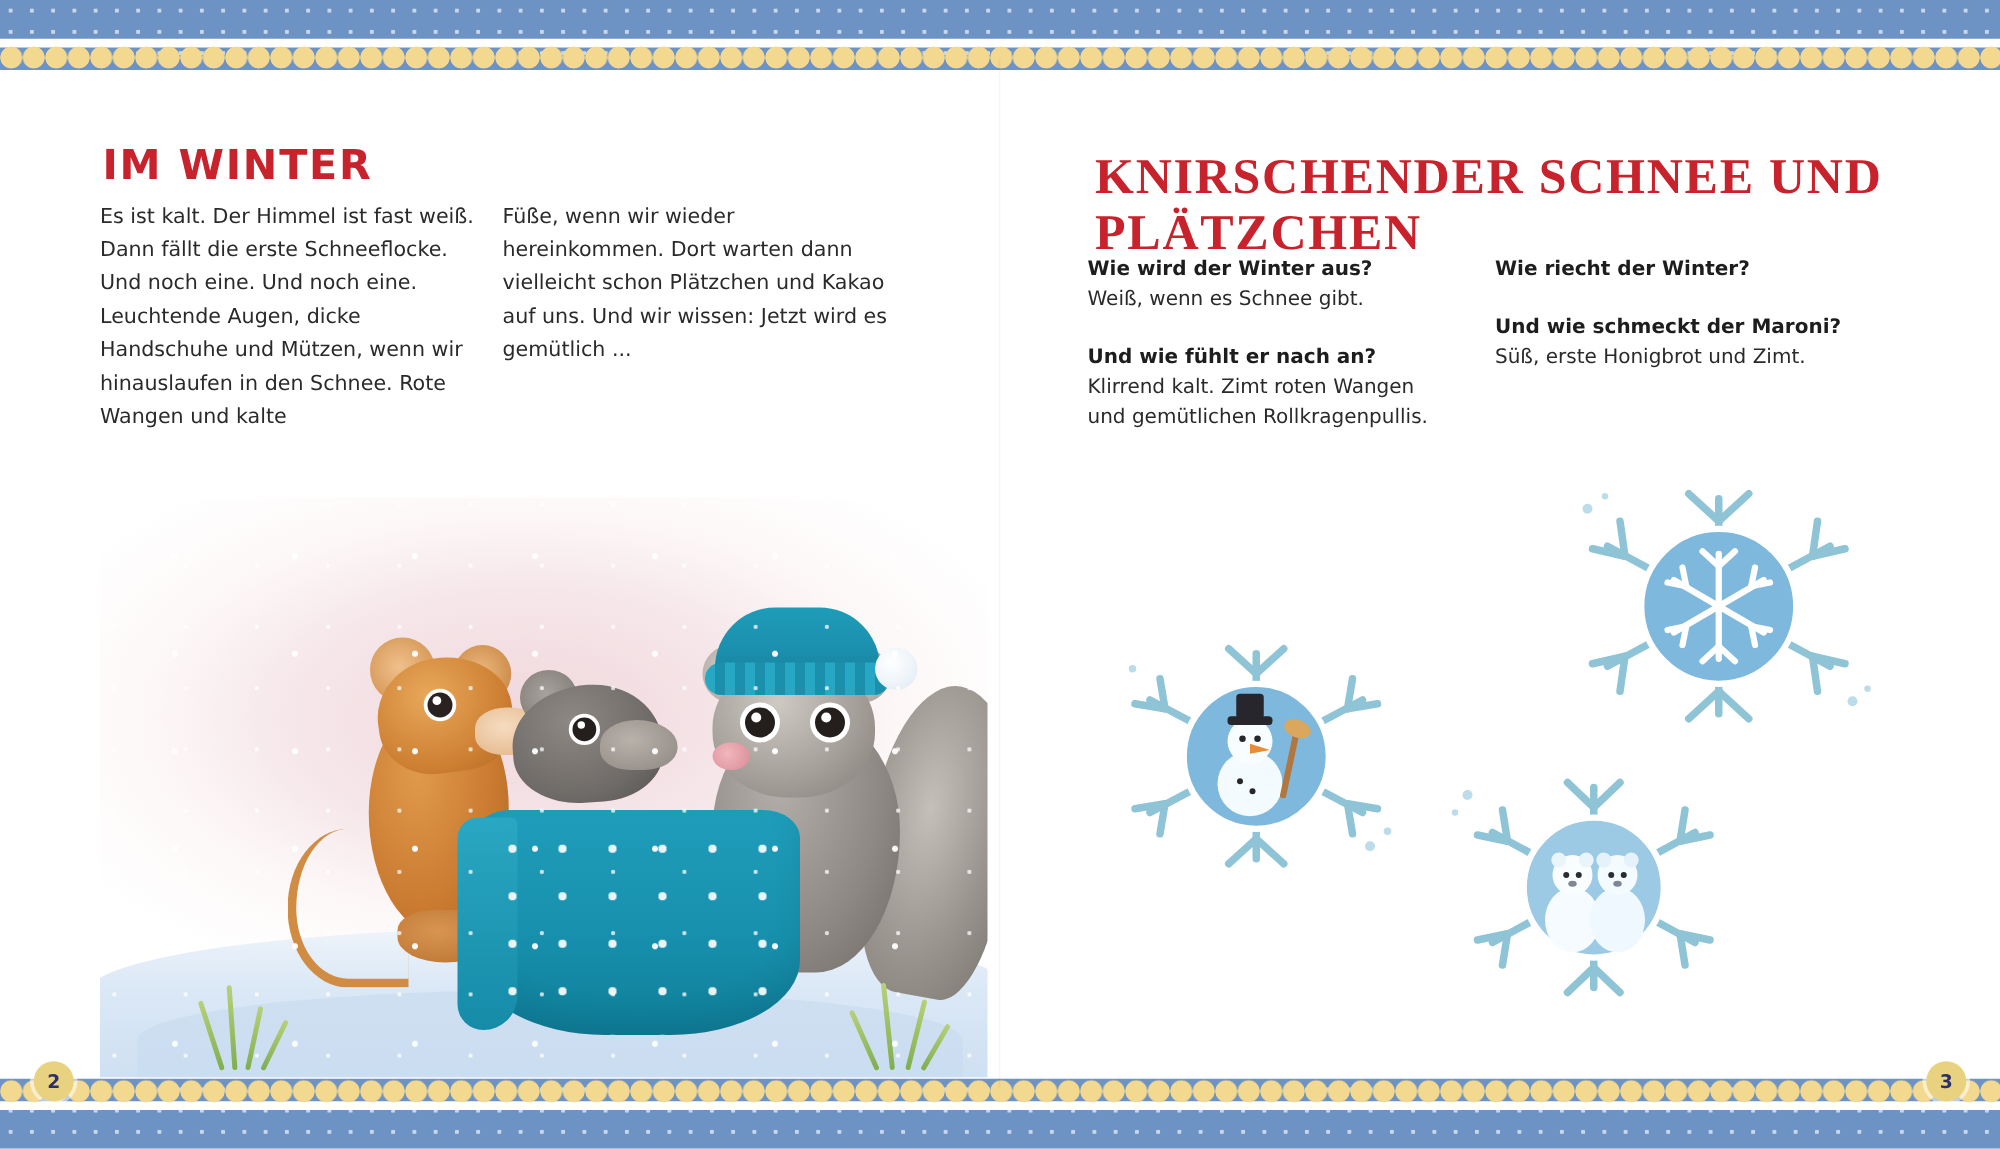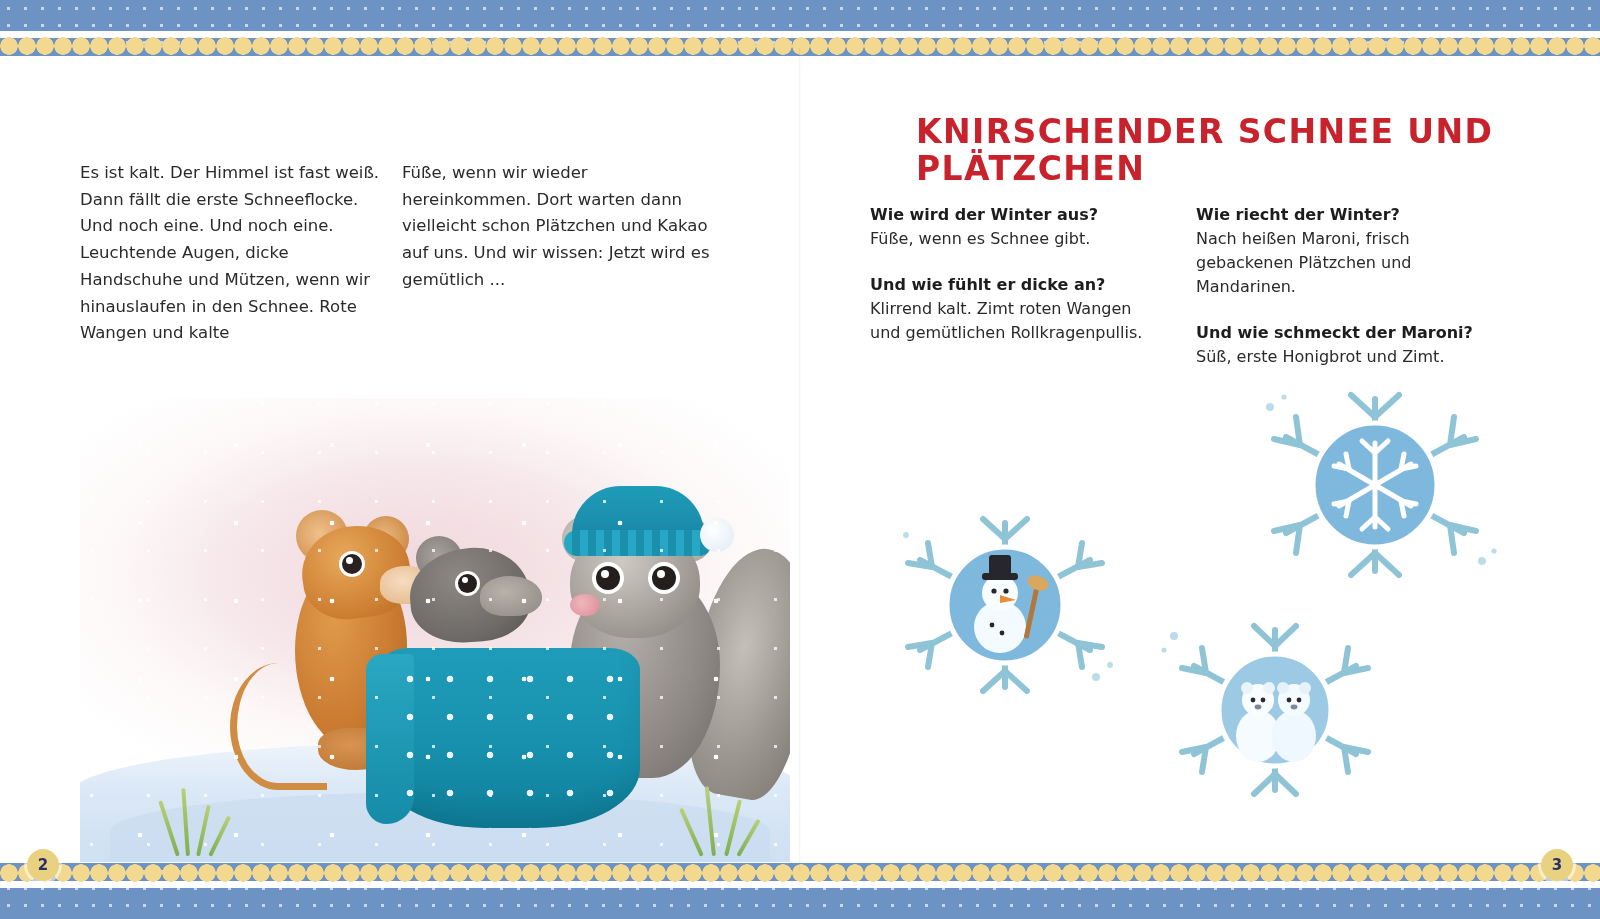--- a/index.html
+++ b/index.html
@@ -103,24 +103,25 @@
   }
   #h-left {
     position: absolute;
     left: 82px;
     top: 92px;
     font-size: 33px;
     width: 420px;
   }
   #h-right {
     position: absolute;
-    left: 916px;
+    left: 876px;
     top: 92px;
-    font-size: 33px;
+    font-size: 40px;
     width: 640px;
+    font-family: Liberation Serif, serif;
   }
 
   .body-text {
     font-family: "DejaVu Sans", sans-serif;
     font-size: 16.5px;
     line-height: 1.62;
     color: #2a2a2a;
   }
 
   .col {
@@ -389,20 +390,21 @@
   </div>
 
   <div class="border-band bottom">
     <div class="band-dots"></div>
     <div class="band-edge"></div>
     <div class="scallop"></div>
   </div>
 
   <div class="spine"></div>
 
+  <h1 class="heading" id="h-left">Im Winter</h1>
 
   <div class="col body-text" id="col-a">Es ist kalt. Der Himmel ist fast weiß. Dann fällt die erste Schneeflocke. Und noch eine. Und noch eine.
 Leuchtende Augen, dicke Handschuhe und Mützen, wenn wir hinauslaufen in den Schnee. Rote Wangen und kalte</div>
   <div class="col body-text" id="col-b">Füße, wenn wir wieder hereinkommen. Dort warten dann vielleicht schon Plätzchen und Kakao auf uns.
 Und wir wissen: Jetzt wird es gemütlich ...</div>
 
   <div class="illus">
     <div class="snowground"></div>
     <div class="snowground2"></div>
 
@@ -454,32 +456,31 @@
     <div class="snow"></div>
   </div>
 
   <div class="page-badge left">2</div>
 
   <h1 class="heading" id="h-right">Knirschender Schnee und Plätzchen</h1>
 
   <div class="qa-col" id="qa-left">
     <div class="qa-block">
       <div class="qa-q">Wie wird der Winter aus?</div>
-      <div class="qa-a">Füße, wenn es Schnee gibt.</div>
+      <div class="qa-a">Weiß, wenn es Schnee gibt.</div>
     </div>
     <div class="qa-block">
-      <div class="qa-q">Und wie fühlt er dicke an?</div>
+      <div class="qa-q">Und wie fühlt er nach an?</div>
       <div class="qa-a">Klirrend kalt. Zimt roten Wangen und gemütlichen Rollkragenpullis.</div>
     </div>
   </div>
 
   <div class="qa-col" id="qa-right">
     <div class="qa-block">
       <div class="qa-q">Wie riecht der Winter?</div>
-      <div class="qa-a">Nach heißen Maroni, frisch gebackenen Plätzchen und Mandarinen.</div>
     </div>
     <div class="qa-block">
       <div class="qa-q">Und wie schmeckt der Maroni?</div>
       <div class="qa-a">Süß, erste Honigbrot und Zimt.</div>
     </div>
   </div>
 
   <div class="flake" id="flake-snowman">
     <svg width="250" height="200" viewBox="0 0 250 200">
       <g stroke="#8fc4d6" stroke-width="6" stroke-linecap="round" fill="none">

